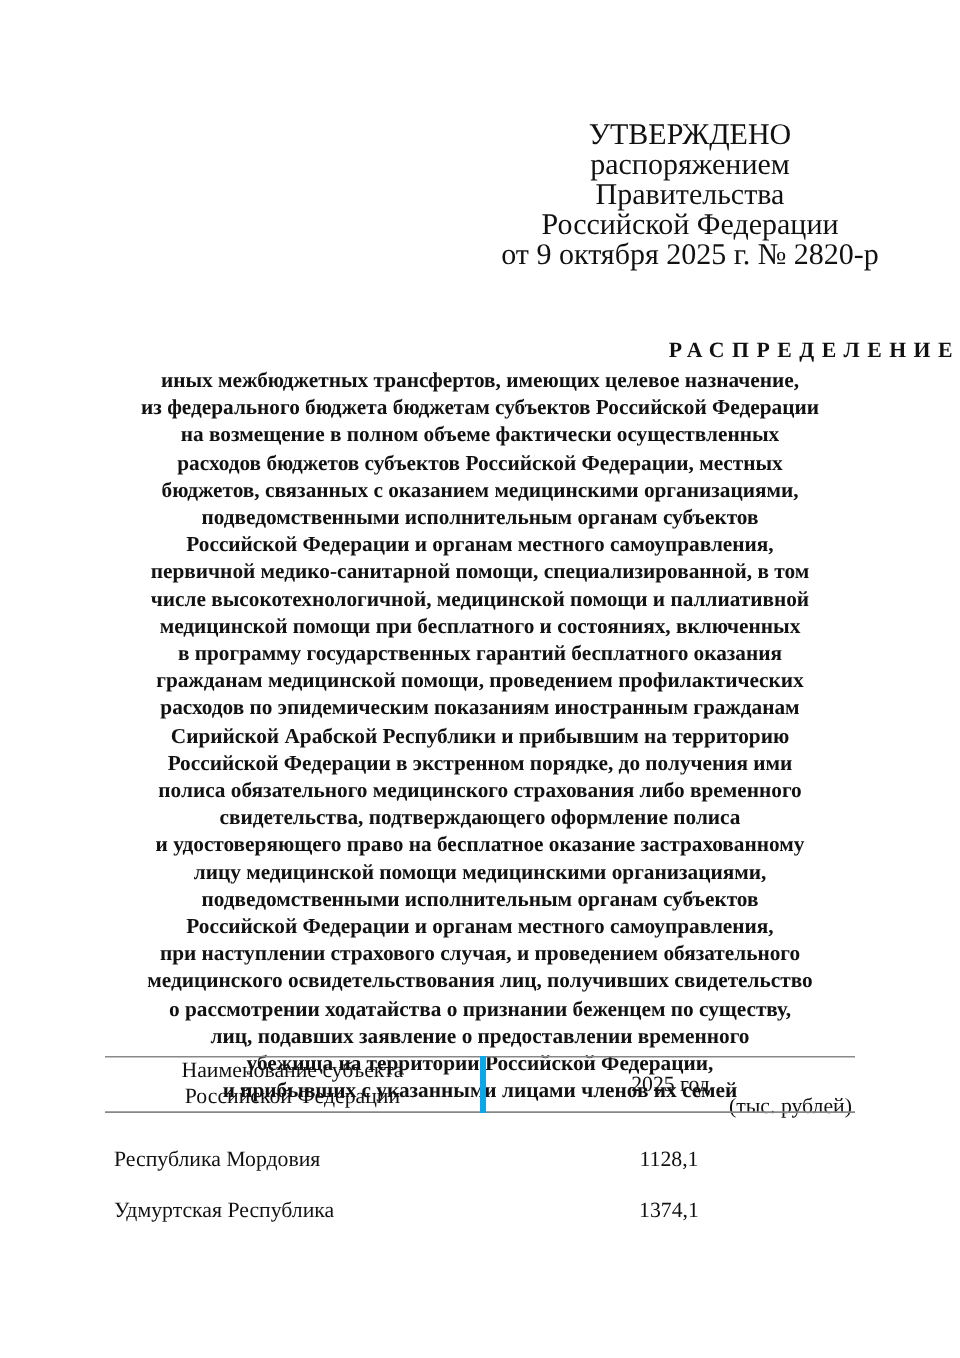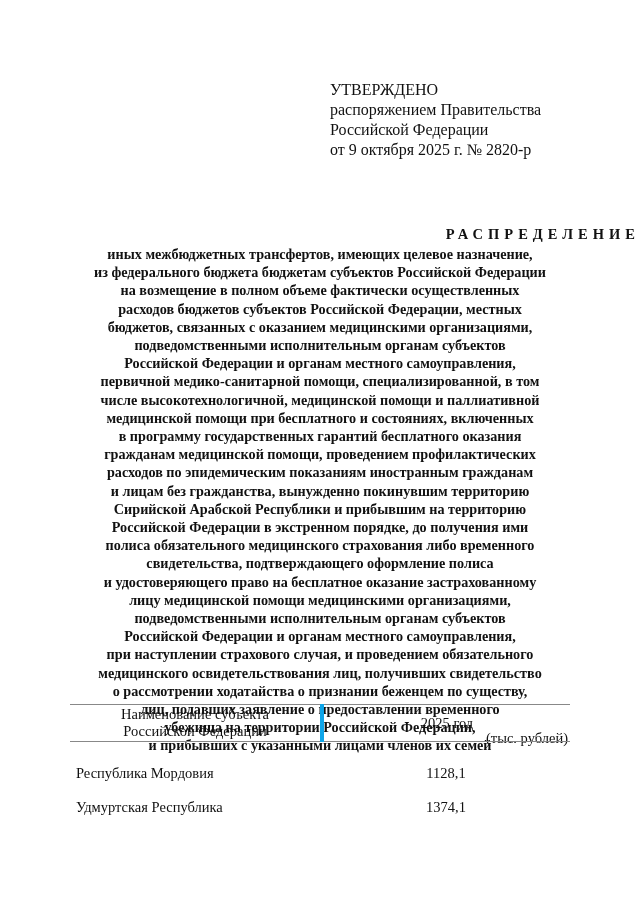--- a/index.html
+++ b/index.html
@@ -1,19 +1,19 @@
 <!DOCTYPE html>
 <html><head>
 <meta charset="utf-8">
 <style>
   html, body { margin: 0; padding: 0; background: #ffffff; }
   body { width: 640px; height: 905px; position: relative; overflow: hidden;
          font-family: "Liberation Serif", serif; color: #111; }
-  .approved { position: absolute; left: 330px; width: 260px; top: 80px; 
-              font-size: 16px; line-height: 20px; }
+  .approved { position: absolute; left: 330px; width: 260px; top: 80px; text-align: center;
+              font-size: 20px; line-height: 20px; }
   .title { position: absolute; left: 0; width: 640px; top: 226px; text-align: right;
            font-weight: bold; font-size: 14.5px; letter-spacing: 5px; }
   .subtitle { position: absolute; left: 60px; width: 520px; top: 245px; text-align: center;
               font-weight: bold; font-size: 14.2px; line-height: 18.2px; }
   .subtitle div { white-space: nowrap; }
   .unit { position: absolute; right: 72px; top: 682px; font-size: 14.5px; margin-top: 48px; }
   table { position: absolute; left: 70px; top: 704px; width: 500px; border-collapse: collapse;
           font-size: 14.5px; }
   thead th { font-weight: normal; border-top: 1px solid #888; border-bottom: 1px solid #888;
              height: 36px; line-height: 17px; padding: 0; }
@@ -42,21 +42,20 @@
   <div>расходов бюджетов субъектов Российской Федерации, местных</div>
   <div>бюджетов, связанных с оказанием медицинскими организациями,</div>
   <div>подведомственными исполнительным органам субъектов</div>
   <div>Российской Федерации и органам местного самоуправления,</div>
   <div>первичной медико-санитарной помощи, специализированной, в том</div>
   <div>числе высокотехнологичной, медицинской помощи и паллиативной</div>
   <div>медицинской помощи при бесплатного и состояниях, включенных</div>
   <div>в программу государственных гарантий бесплатного оказания</div>
   <div>гражданам медицинской помощи, проведением профилактических</div>
   <div>расходов по эпидемическим показаниям иностранным гражданам</div>
-  <div>и лицам без гражданства, вынужденно покинувшим территорию</div>
   <div>Сирийской Арабской Республики и прибывшим на территорию</div>
   <div>Российской Федерации в экстренном порядке, до получения ими</div>
   <div>полиса обязательного медицинского страхования либо временного</div>
   <div>свидетельства, подтверждающего оформление полиса</div>
   <div>и удостоверяющего право на бесплатное оказание застрахованному</div>
   <div>лицу медицинской помощи медицинскими организациями,</div>
   <div>подведомственными исполнительным органам субъектов</div>
   <div>Российской Федерации и органам местного самоуправления,</div>
   <div>при наступлении страхового случая, и проведением обязательного</div>
   <div>медицинского освидетельствования лиц, получивших свидетельство</div>

